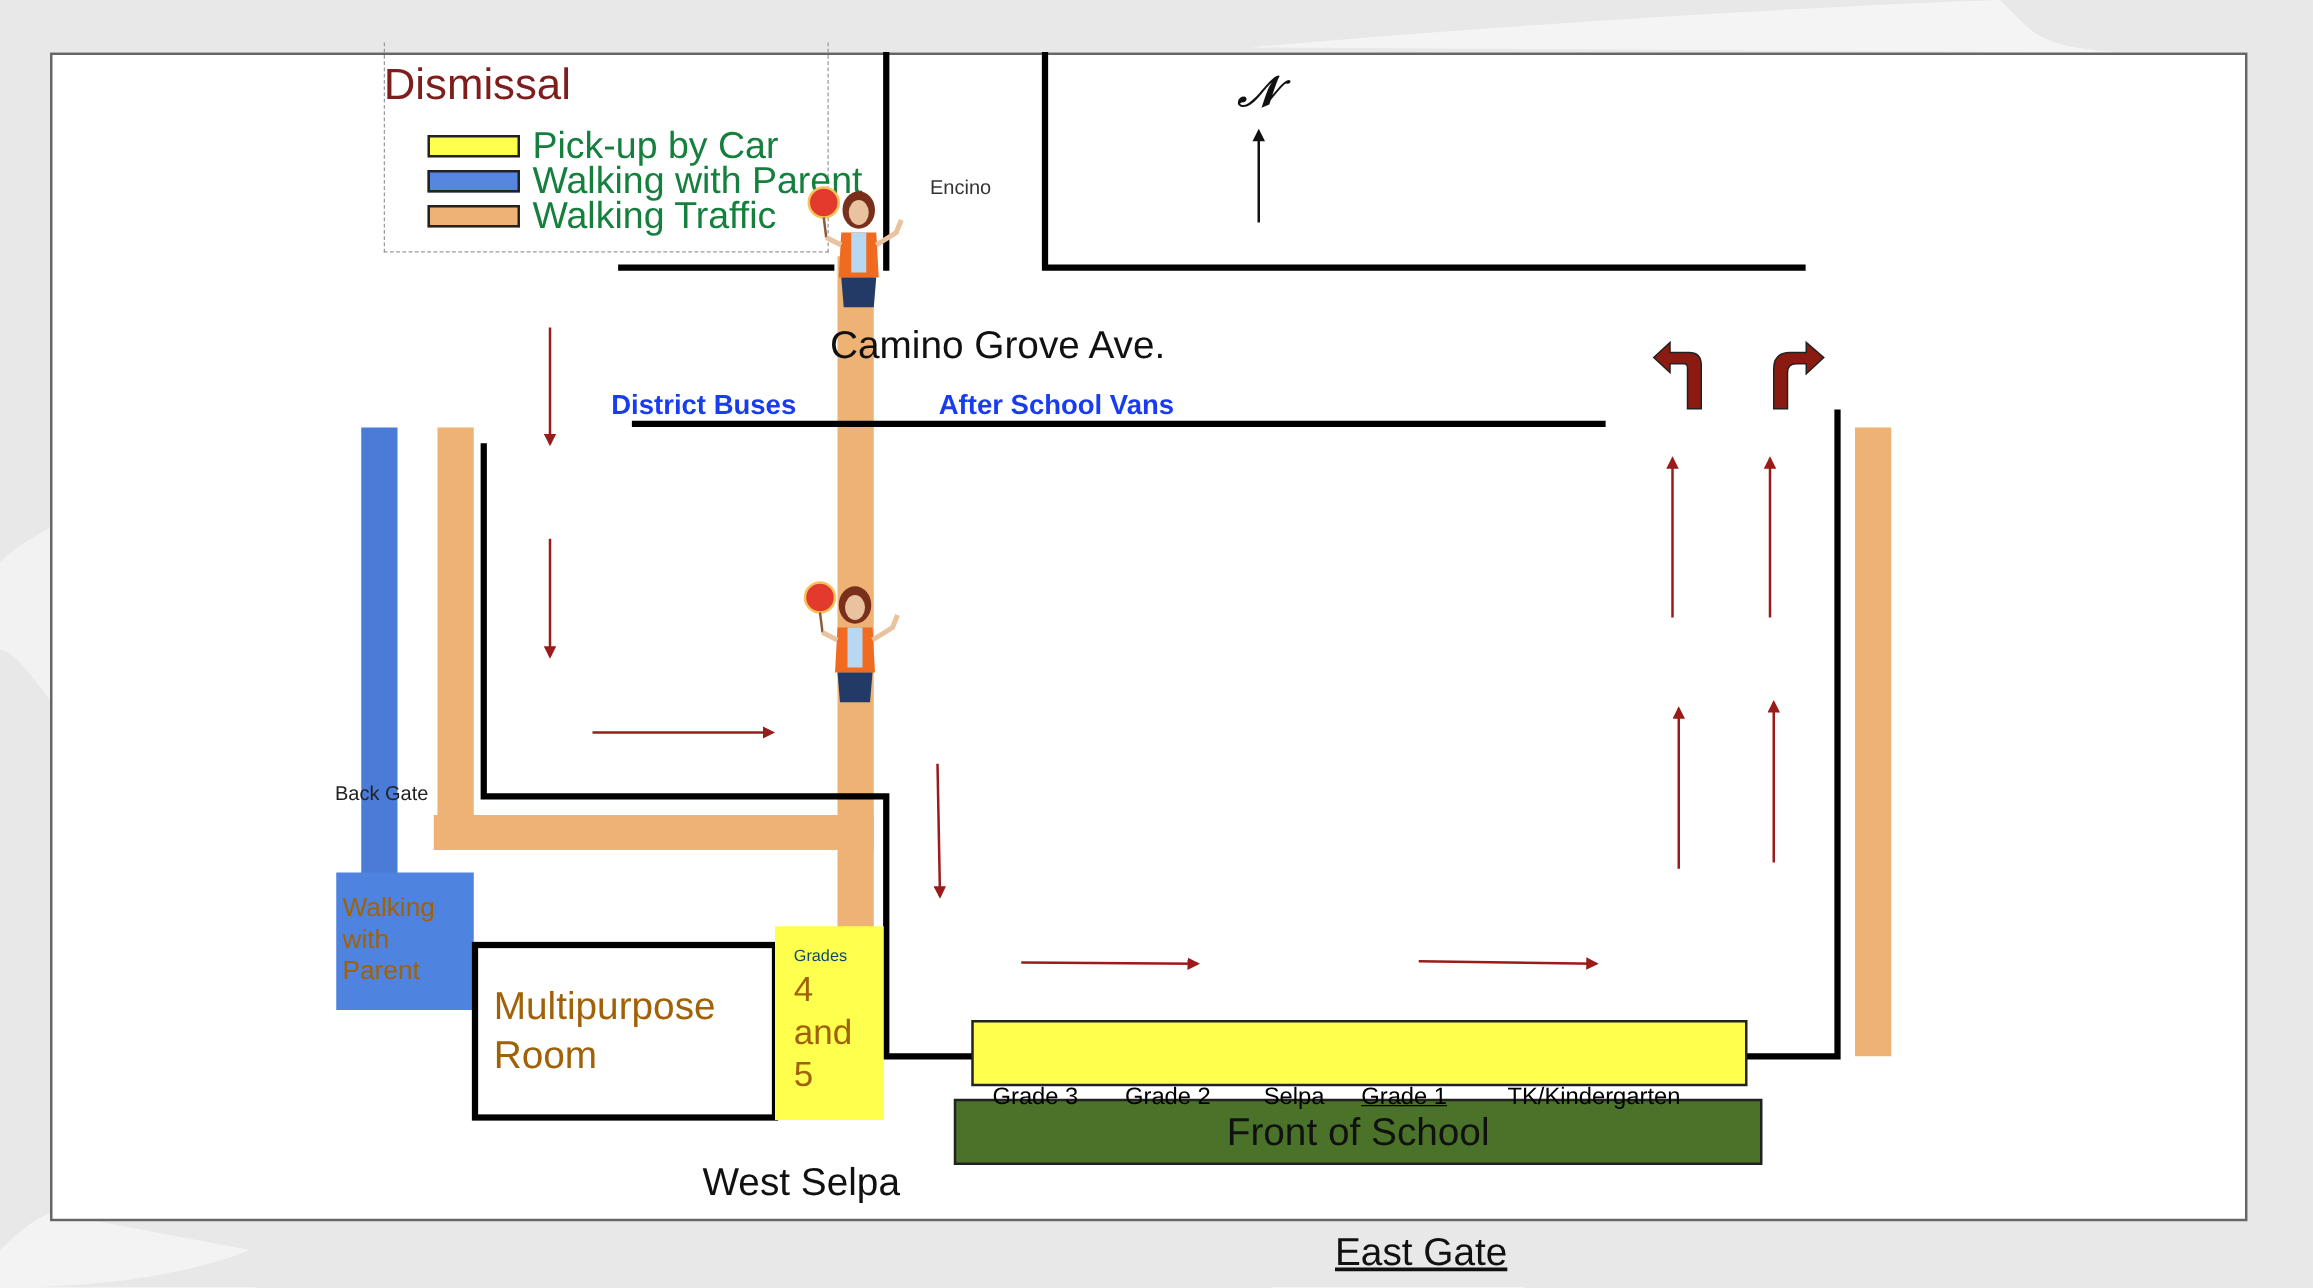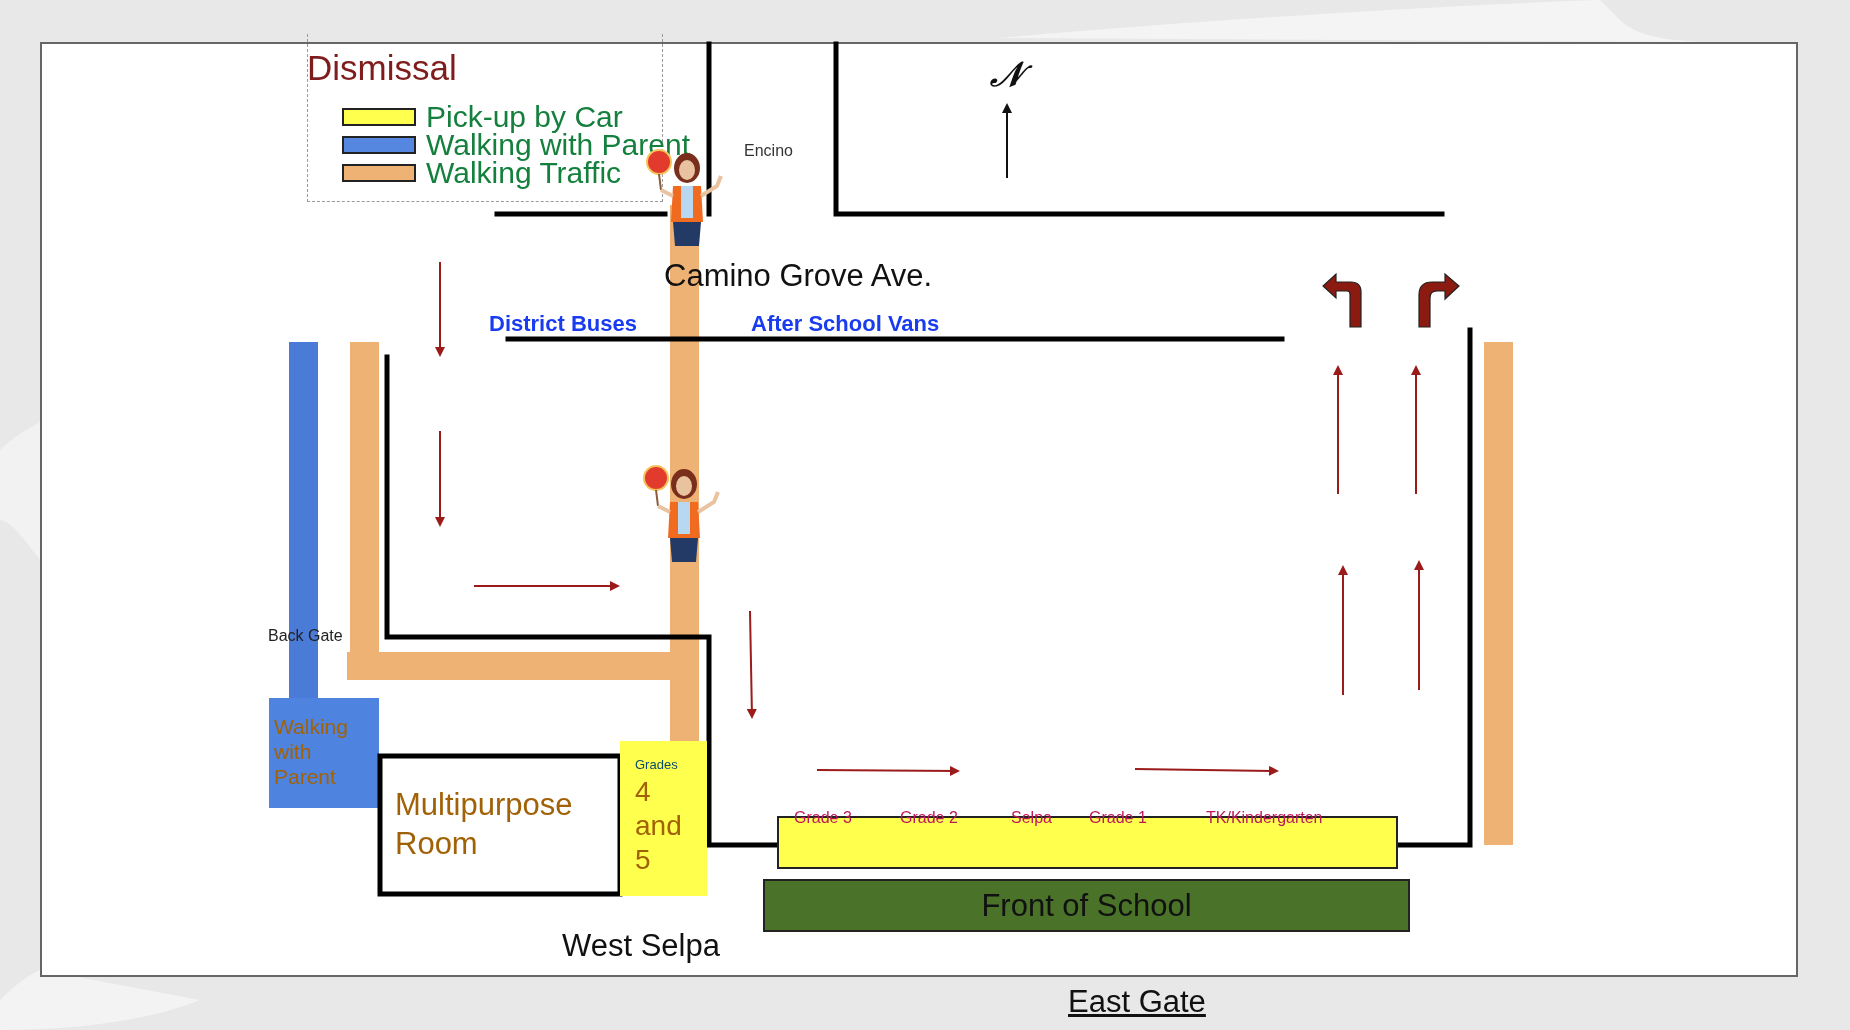--- a/index.html
+++ b/index.html
@@ -18,21 +18,21 @@
   .legend-box {
     position: absolute; left: 307px; top: 34px; width: 356px; height: 168px;
     border: 1.5px dashed #9a9a9a; border-top: none; box-sizing: border-box;
   }
   .legend-title { position: absolute; left: 307px; width: 356px; top: 48px; text-align: left; font-size: 35px; color: #7f1d1d; }
   .legend-row { position: absolute; left: 342px; display: flex; align-items: center; }
   .legend-swatch { width: 70px; height: 14px; border: 2px solid #222; margin-right: 10px; }
   .legend-label { font-size: 30px; color: #15803d; }
   .label-blue { color: #1a3cf0; font-weight: bold; font-size: 22px; }
   .box-text { position: absolute; color: #a16207; }
-  .grade-cell { position: absolute; top: 809px; font-size: 16px; color: #be185d; }
+  .grade-cell { position: absolute; top: 867px; font-size: 19px; color: #000000; }
   .guard { position: absolute; width: 90px; height: 100px; }
 </style>
 </head>
 <body>
 
 <svg class="bg-stroke" width="1850" height="1030" style="left:0;top:0;">
   <path d="M1000,38 C1200,20 1450,5 1600,0 L1620,20 C1640,40 1680,40 1700,42 Z" fill="#f4f4f4"></path>
   <path d="M0,450 C20,430 40,425 40,420 L40,560 C25,540 10,520 0,520 Z" fill="#f2f2f2"></path>
   <path d="M0,1000 C20,980 30,975 40,970 L200,1000 C150,1020 80,1030 0,1030 Z" fill="#f3f3f3"></path>
 </svg>
@@ -154,19 +154,19 @@
 <div class="box-text" style="left:635px;top:757px;font-size:13px;color:#0c4a6e;">Grades</div>
 <div class="box-text" style="left:635px;top:775px;font-size:28px;line-height:34px;">
   <div>4</div>
   <div>and</div>
   <div>5</div>
 </div>
 
 <div class="grade-cell" style="left:794px;">Grade 3</div>
 <div class="grade-cell" style="left:900px;">Grade 2</div>
 <div class="grade-cell" style="left:1011px;">Selpa</div>
-<div class="grade-cell" style="left:1089px;">Grade 1</div>
+<div class="grade-cell" style="left:1089px;text-decoration:underline;">Grade 1</div>
 <div class="grade-cell" style="left:1206px;">TK/Kindergarten</div>
 
 <div class="txt" style="left:764px;width:645px;top:888px;text-align:center;font-size:31px;color:#111;">Front of School</div>
 
 <div class="txt" style="left:562px;top:928px;font-size:31px;">West Selpa</div>
 <div class="txt" style="left:1068px;top:984px;font-size:31px;text-decoration:underline;">East Gate</div>
 
 </body></html>

